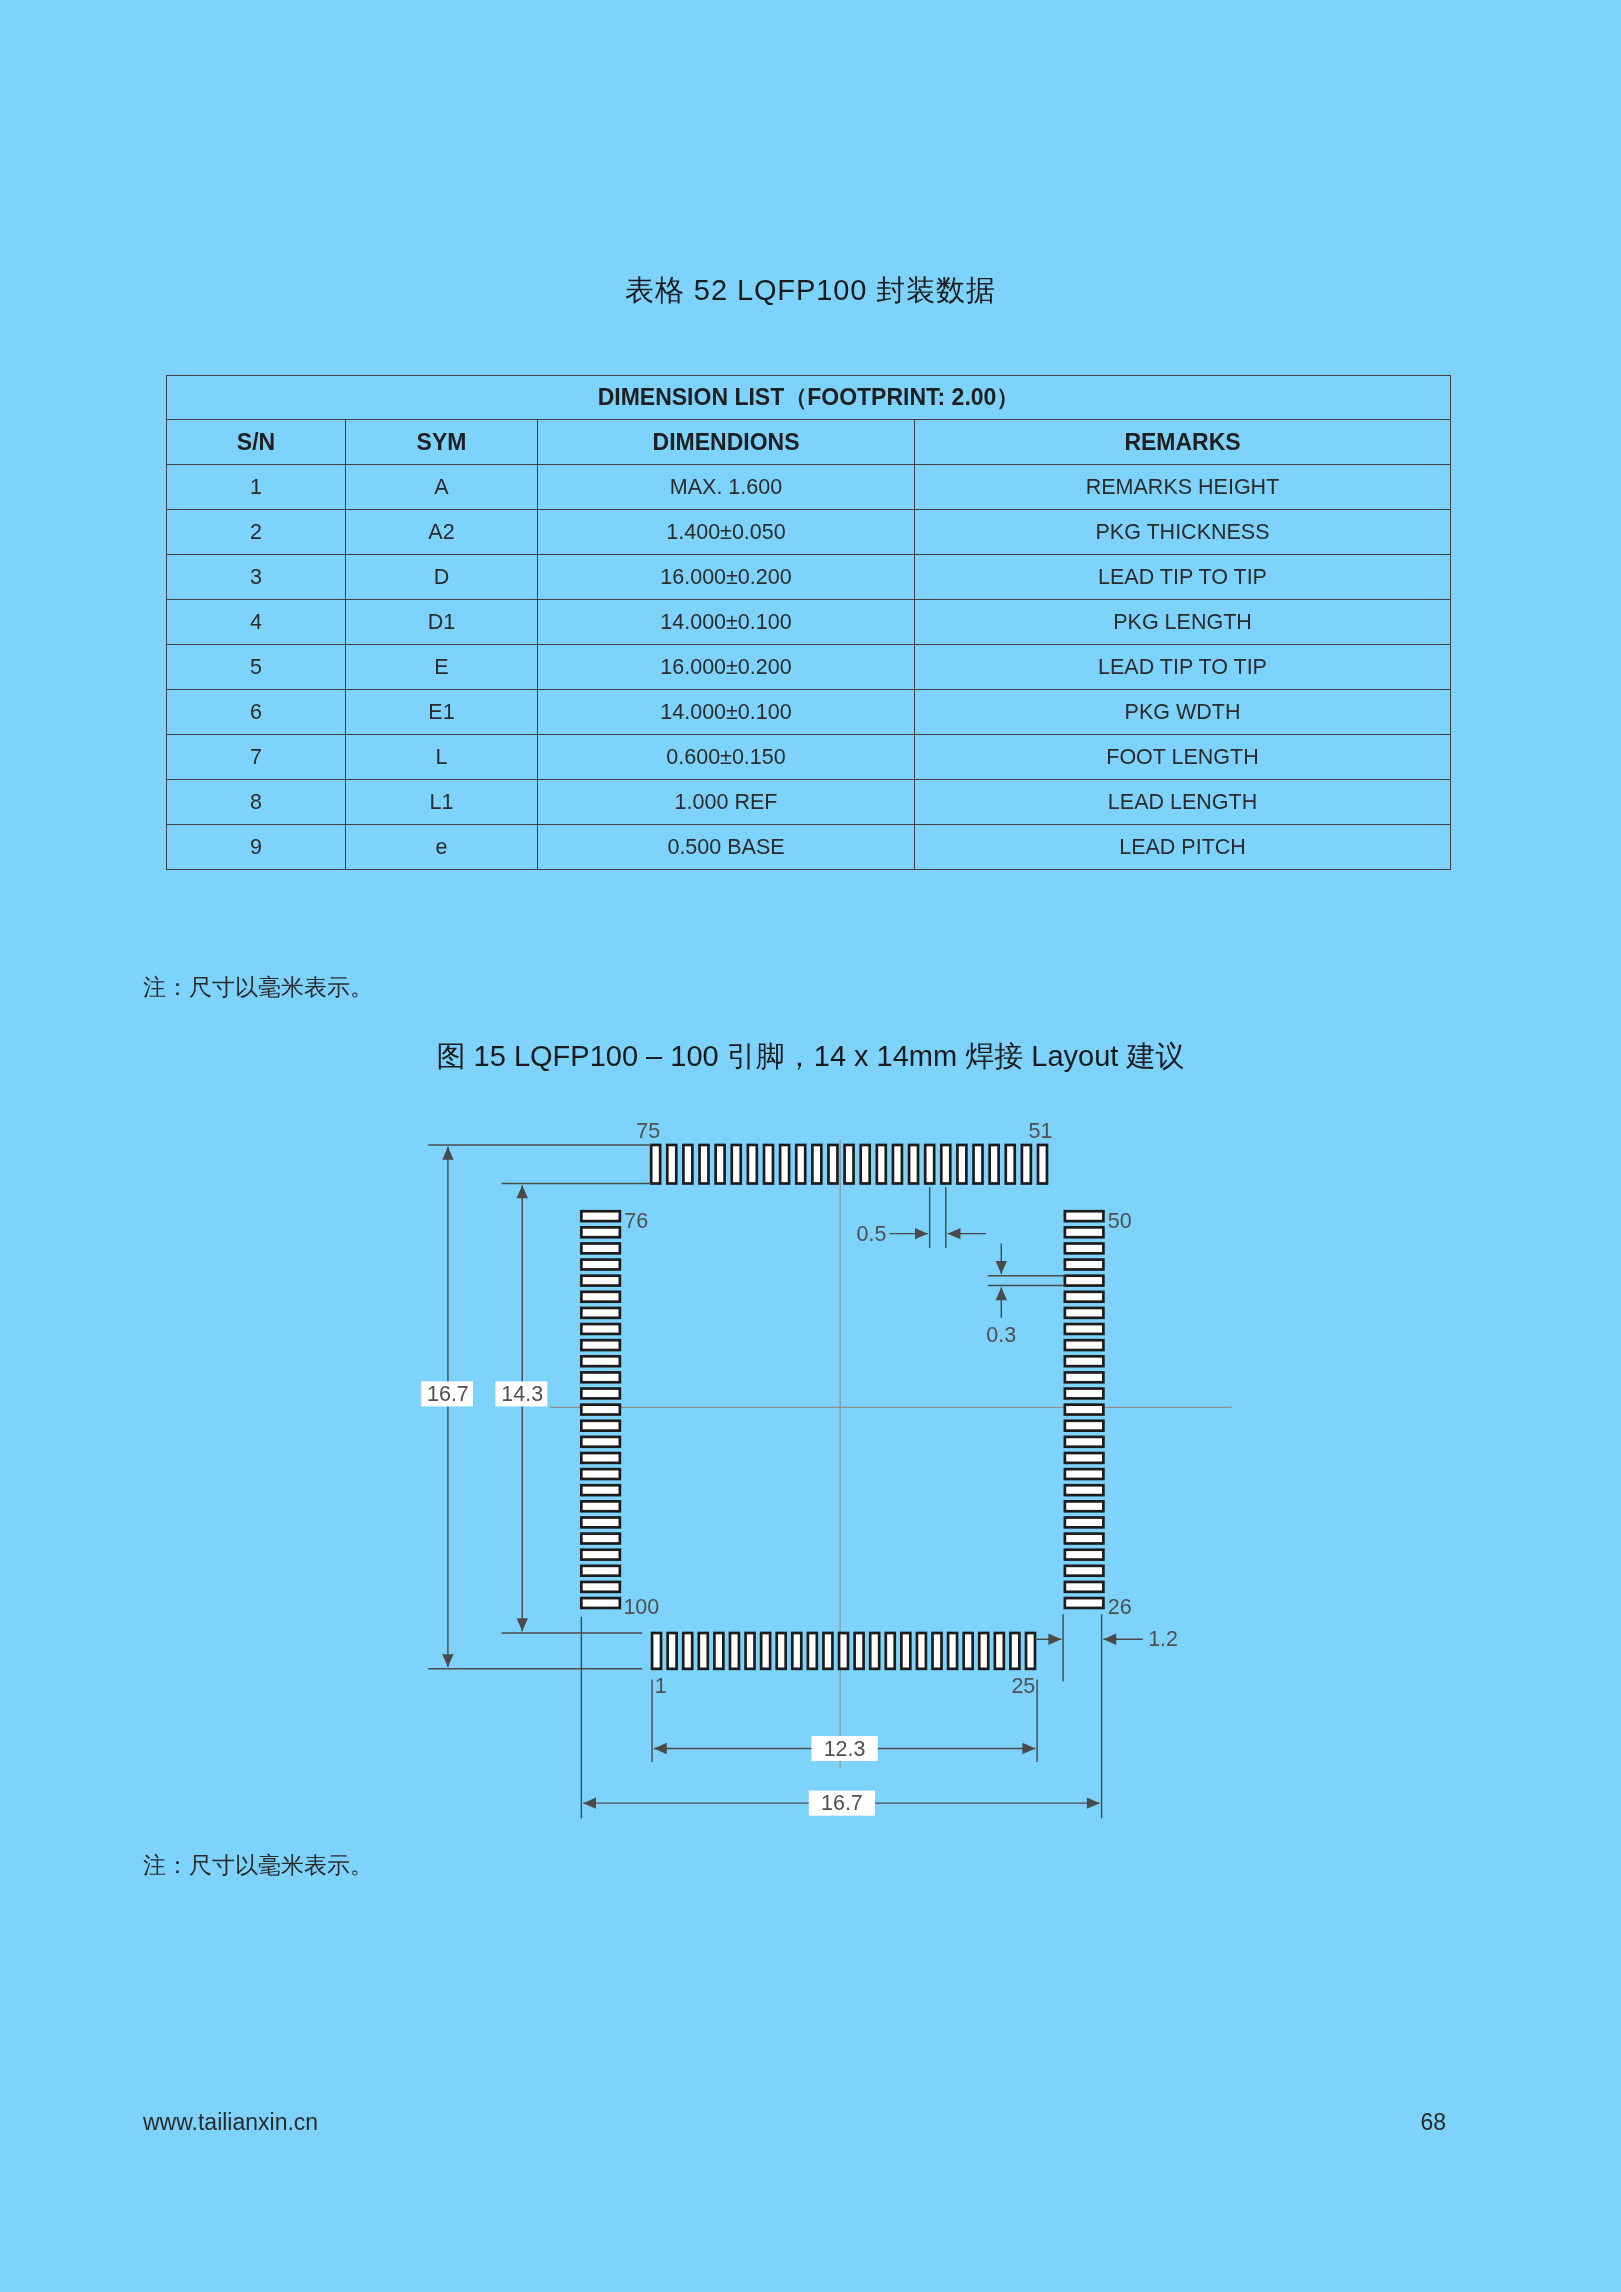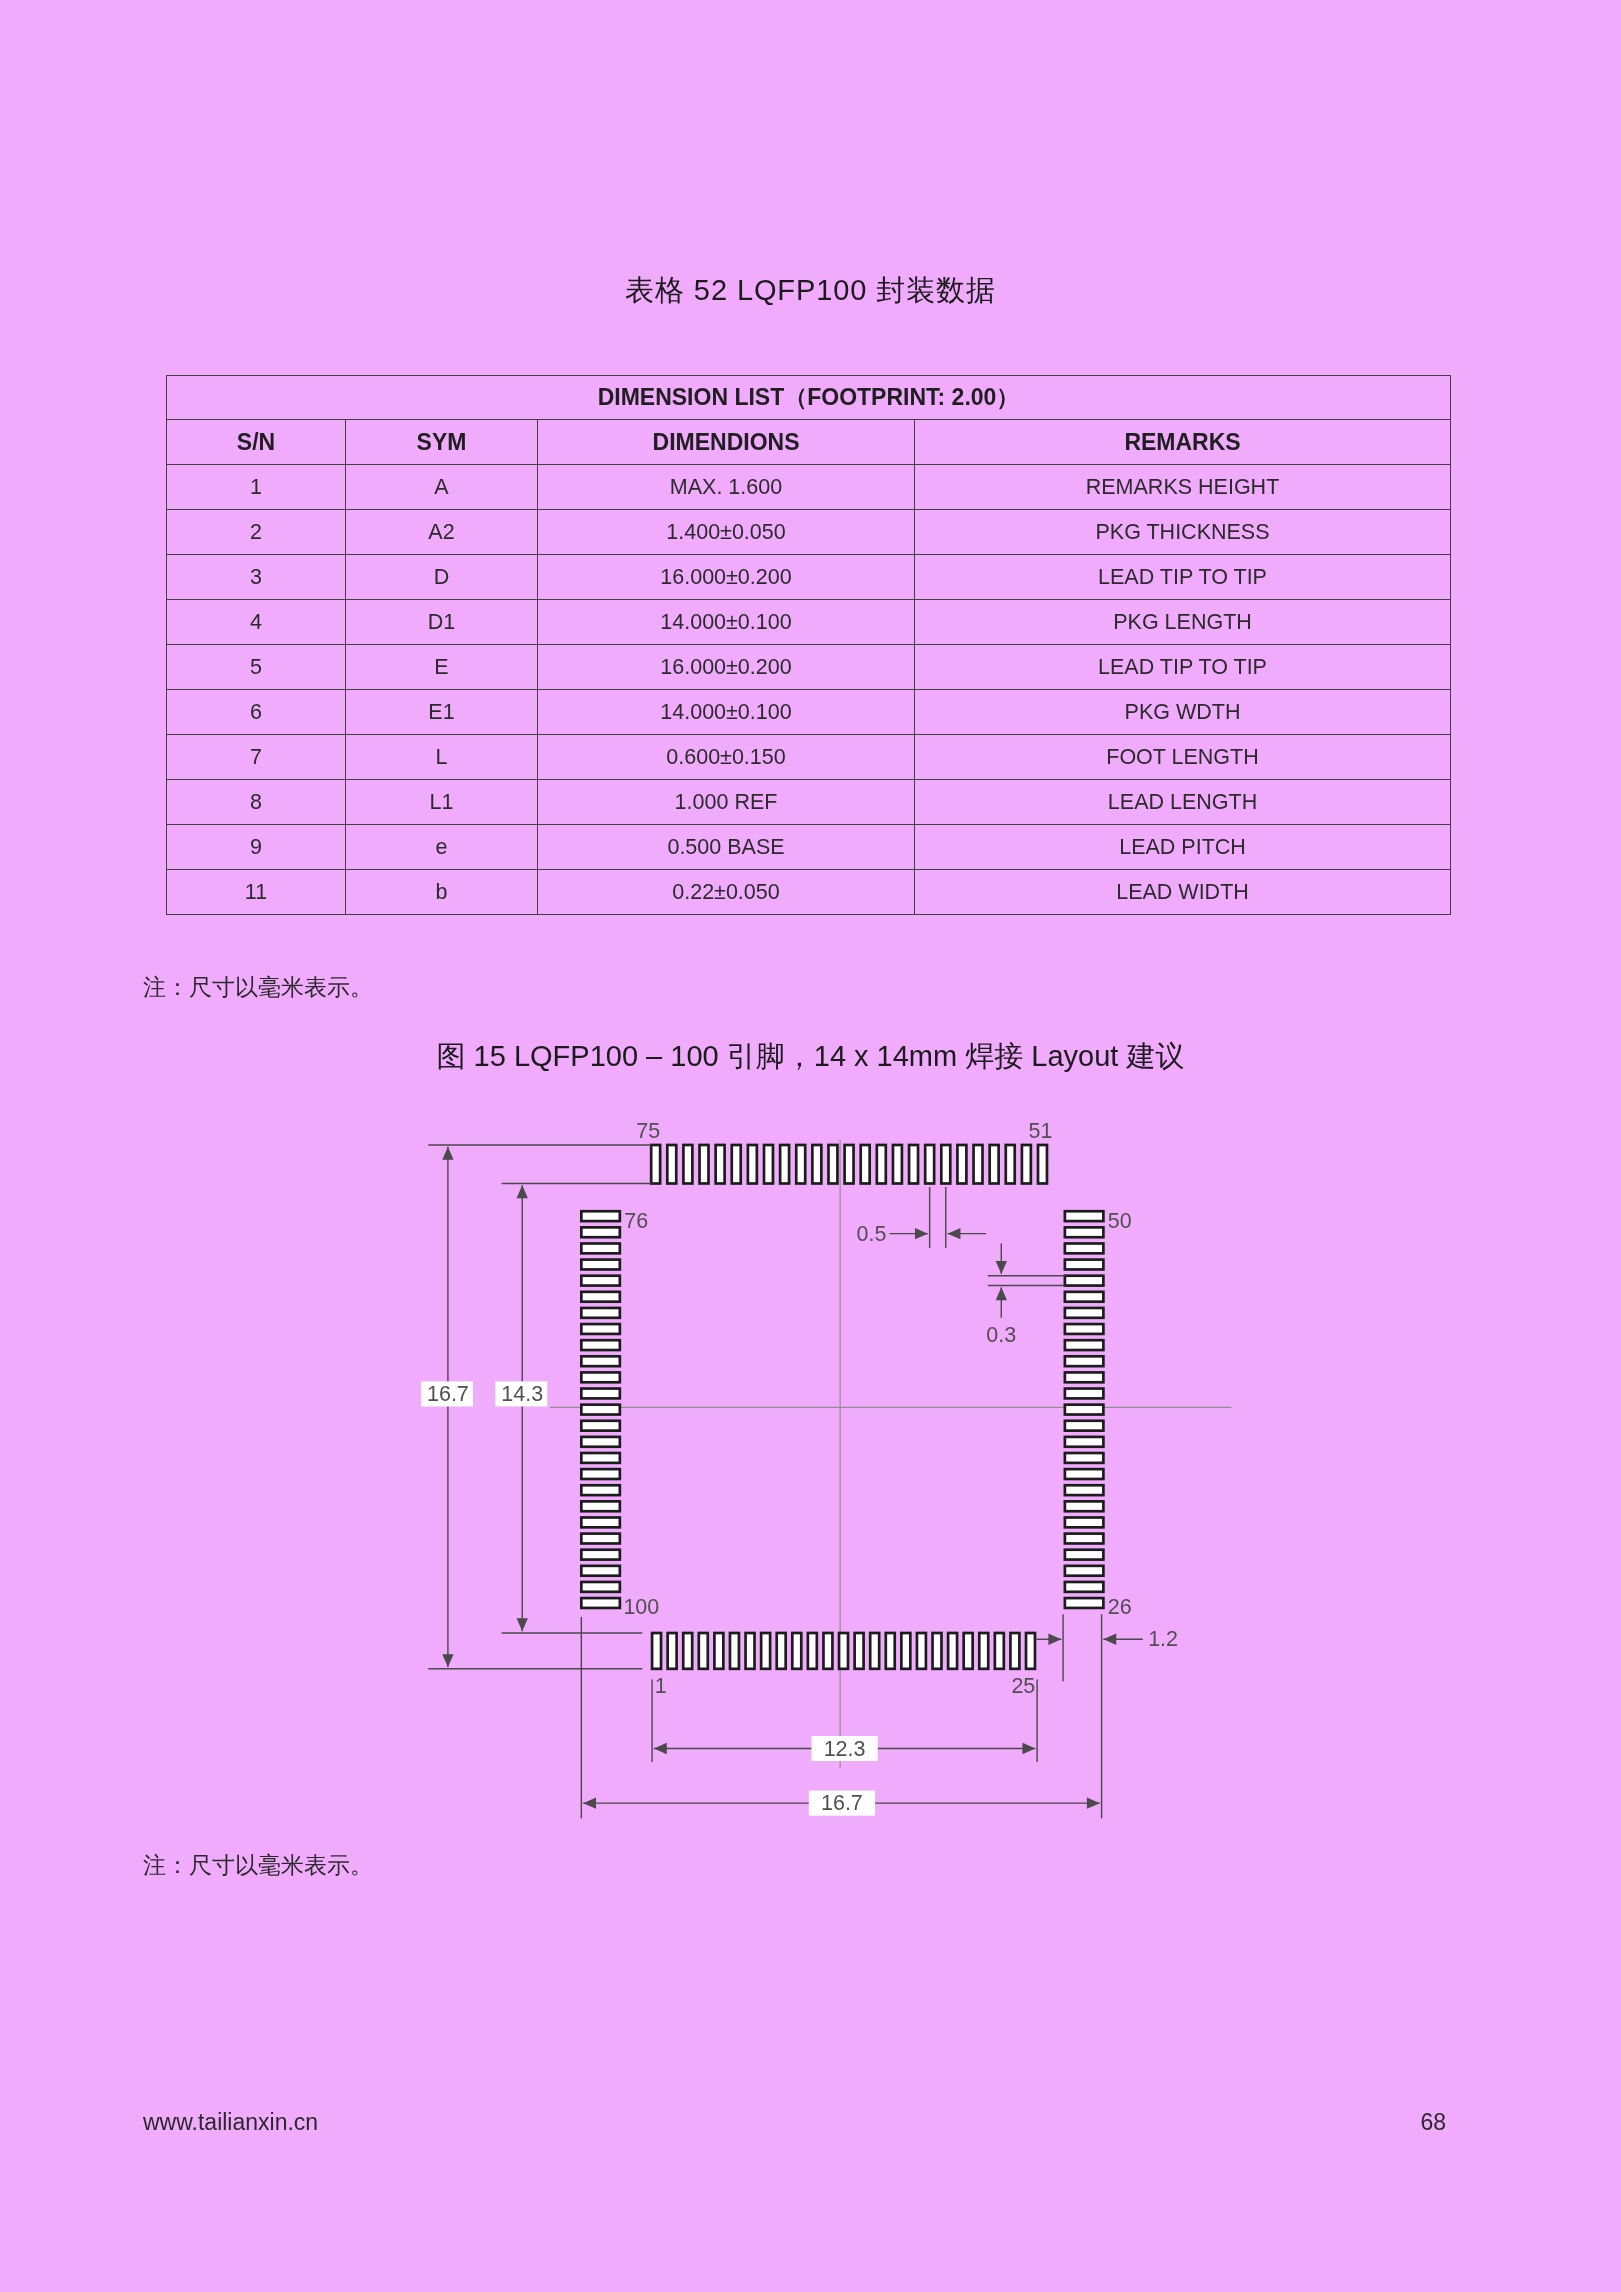--- a/index.html
+++ b/index.html
@@ -1,20 +1,20 @@
 <!DOCTYPE html>
 <html style="font-size:14.3px"><head>
 <meta charset="utf-8">
 <style>
   html,body{margin:0;padding:0;background:#ffffff;}
   .page{
     position:relative;
     width:1621px;
     height:2293px;
-    background:#f0abfc;
+    background:#7dd3fc;
     font-family:"Liberation Sans",sans-serif;
     color:#222;
     overflow:hidden;
   }
   .doc-title{
     position:absolute;
     top:271px; left:0; width:1621px;
     text-align:center;
     font-size:29px;
     color:#1b1b1b;
@@ -165,26 +165,20 @@
           <td>8</td>
           <td>L1</td>
           <td>1.000 REF</td>
           <td>LEAD LENGTH</td>
         </tr>
         <tr>
           <td>9</td>
           <td>e</td>
           <td>0.500 BASE</td>
           <td>LEAD PITCH</td>
-        </tr>
-        <tr>
-          <td>11</td>
-          <td>b</td>
-          <td>0.22±0.050</td>
-          <td>LEAD WIDTH</td>
         </tr>
       </tbody>
   </table>
 
   <div class="note note1">注：尺寸以毫米表示。</div>
 
   <div class="fig-title">图 15 LQFP100 – 100 引脚，14 x 14mm 焊接 Layout 建议</div>
 
   <svg class="fp" width="860" height="788" viewBox="0 0 960 880">
     <defs>

